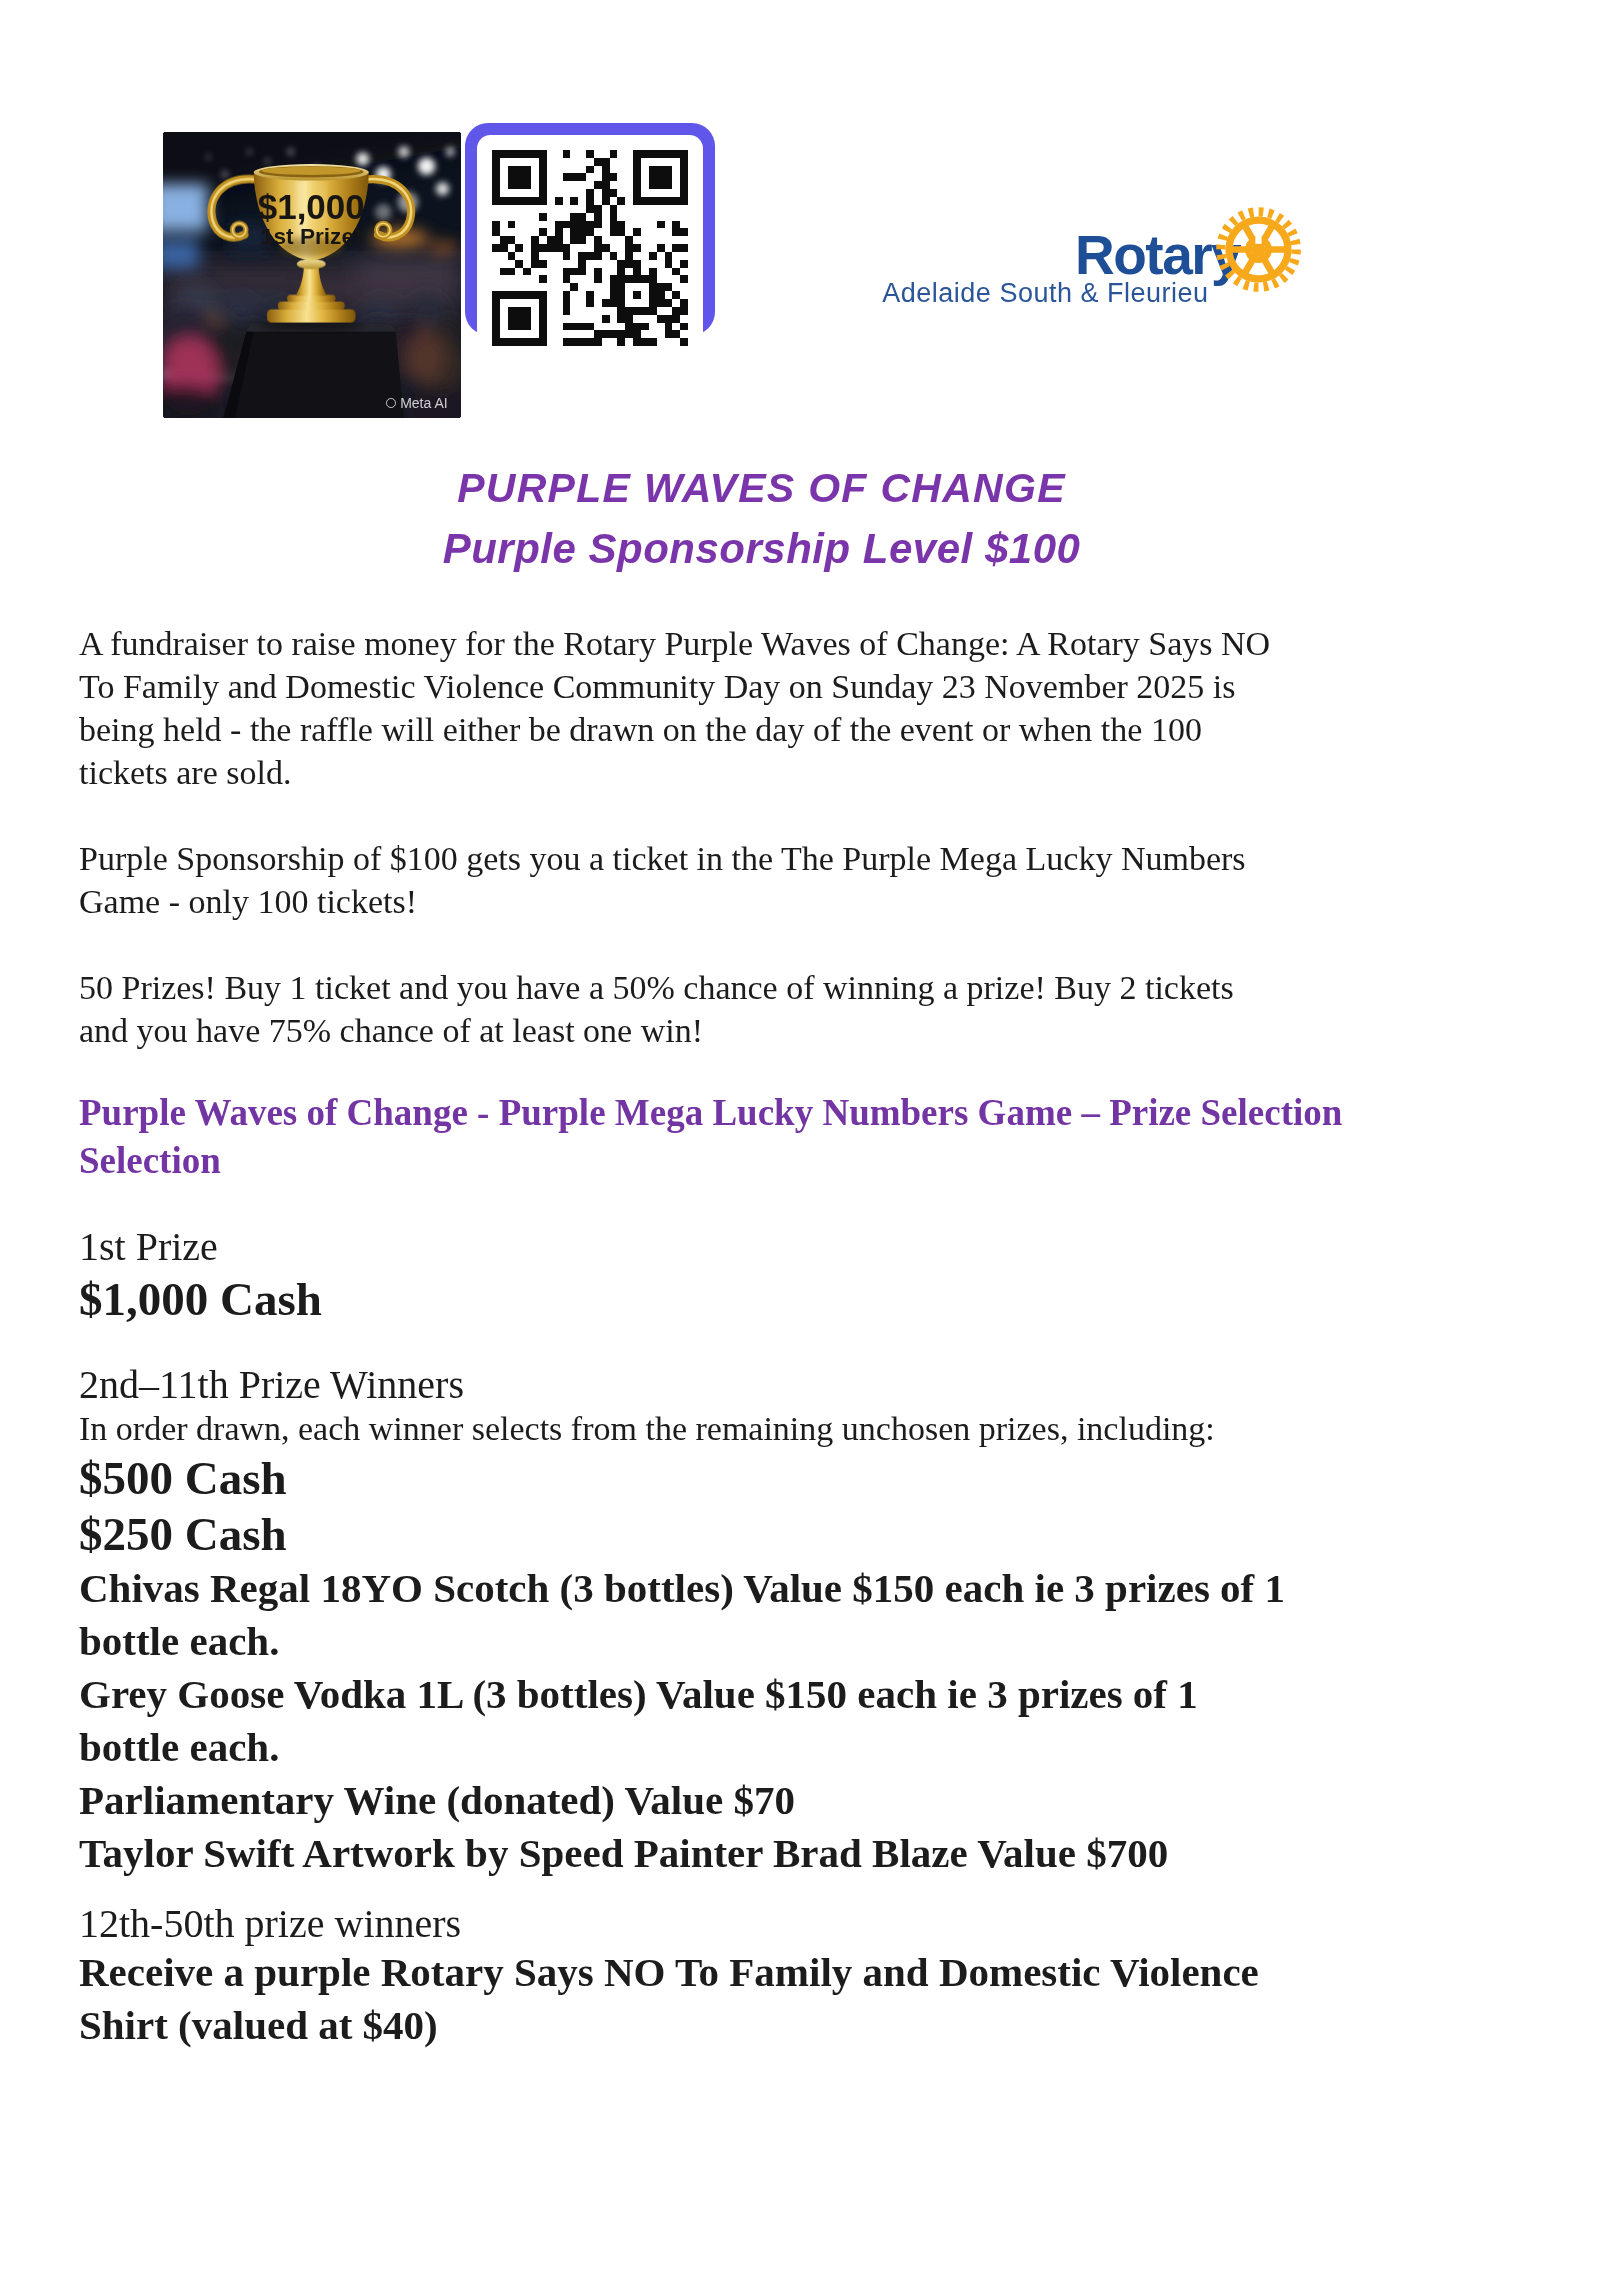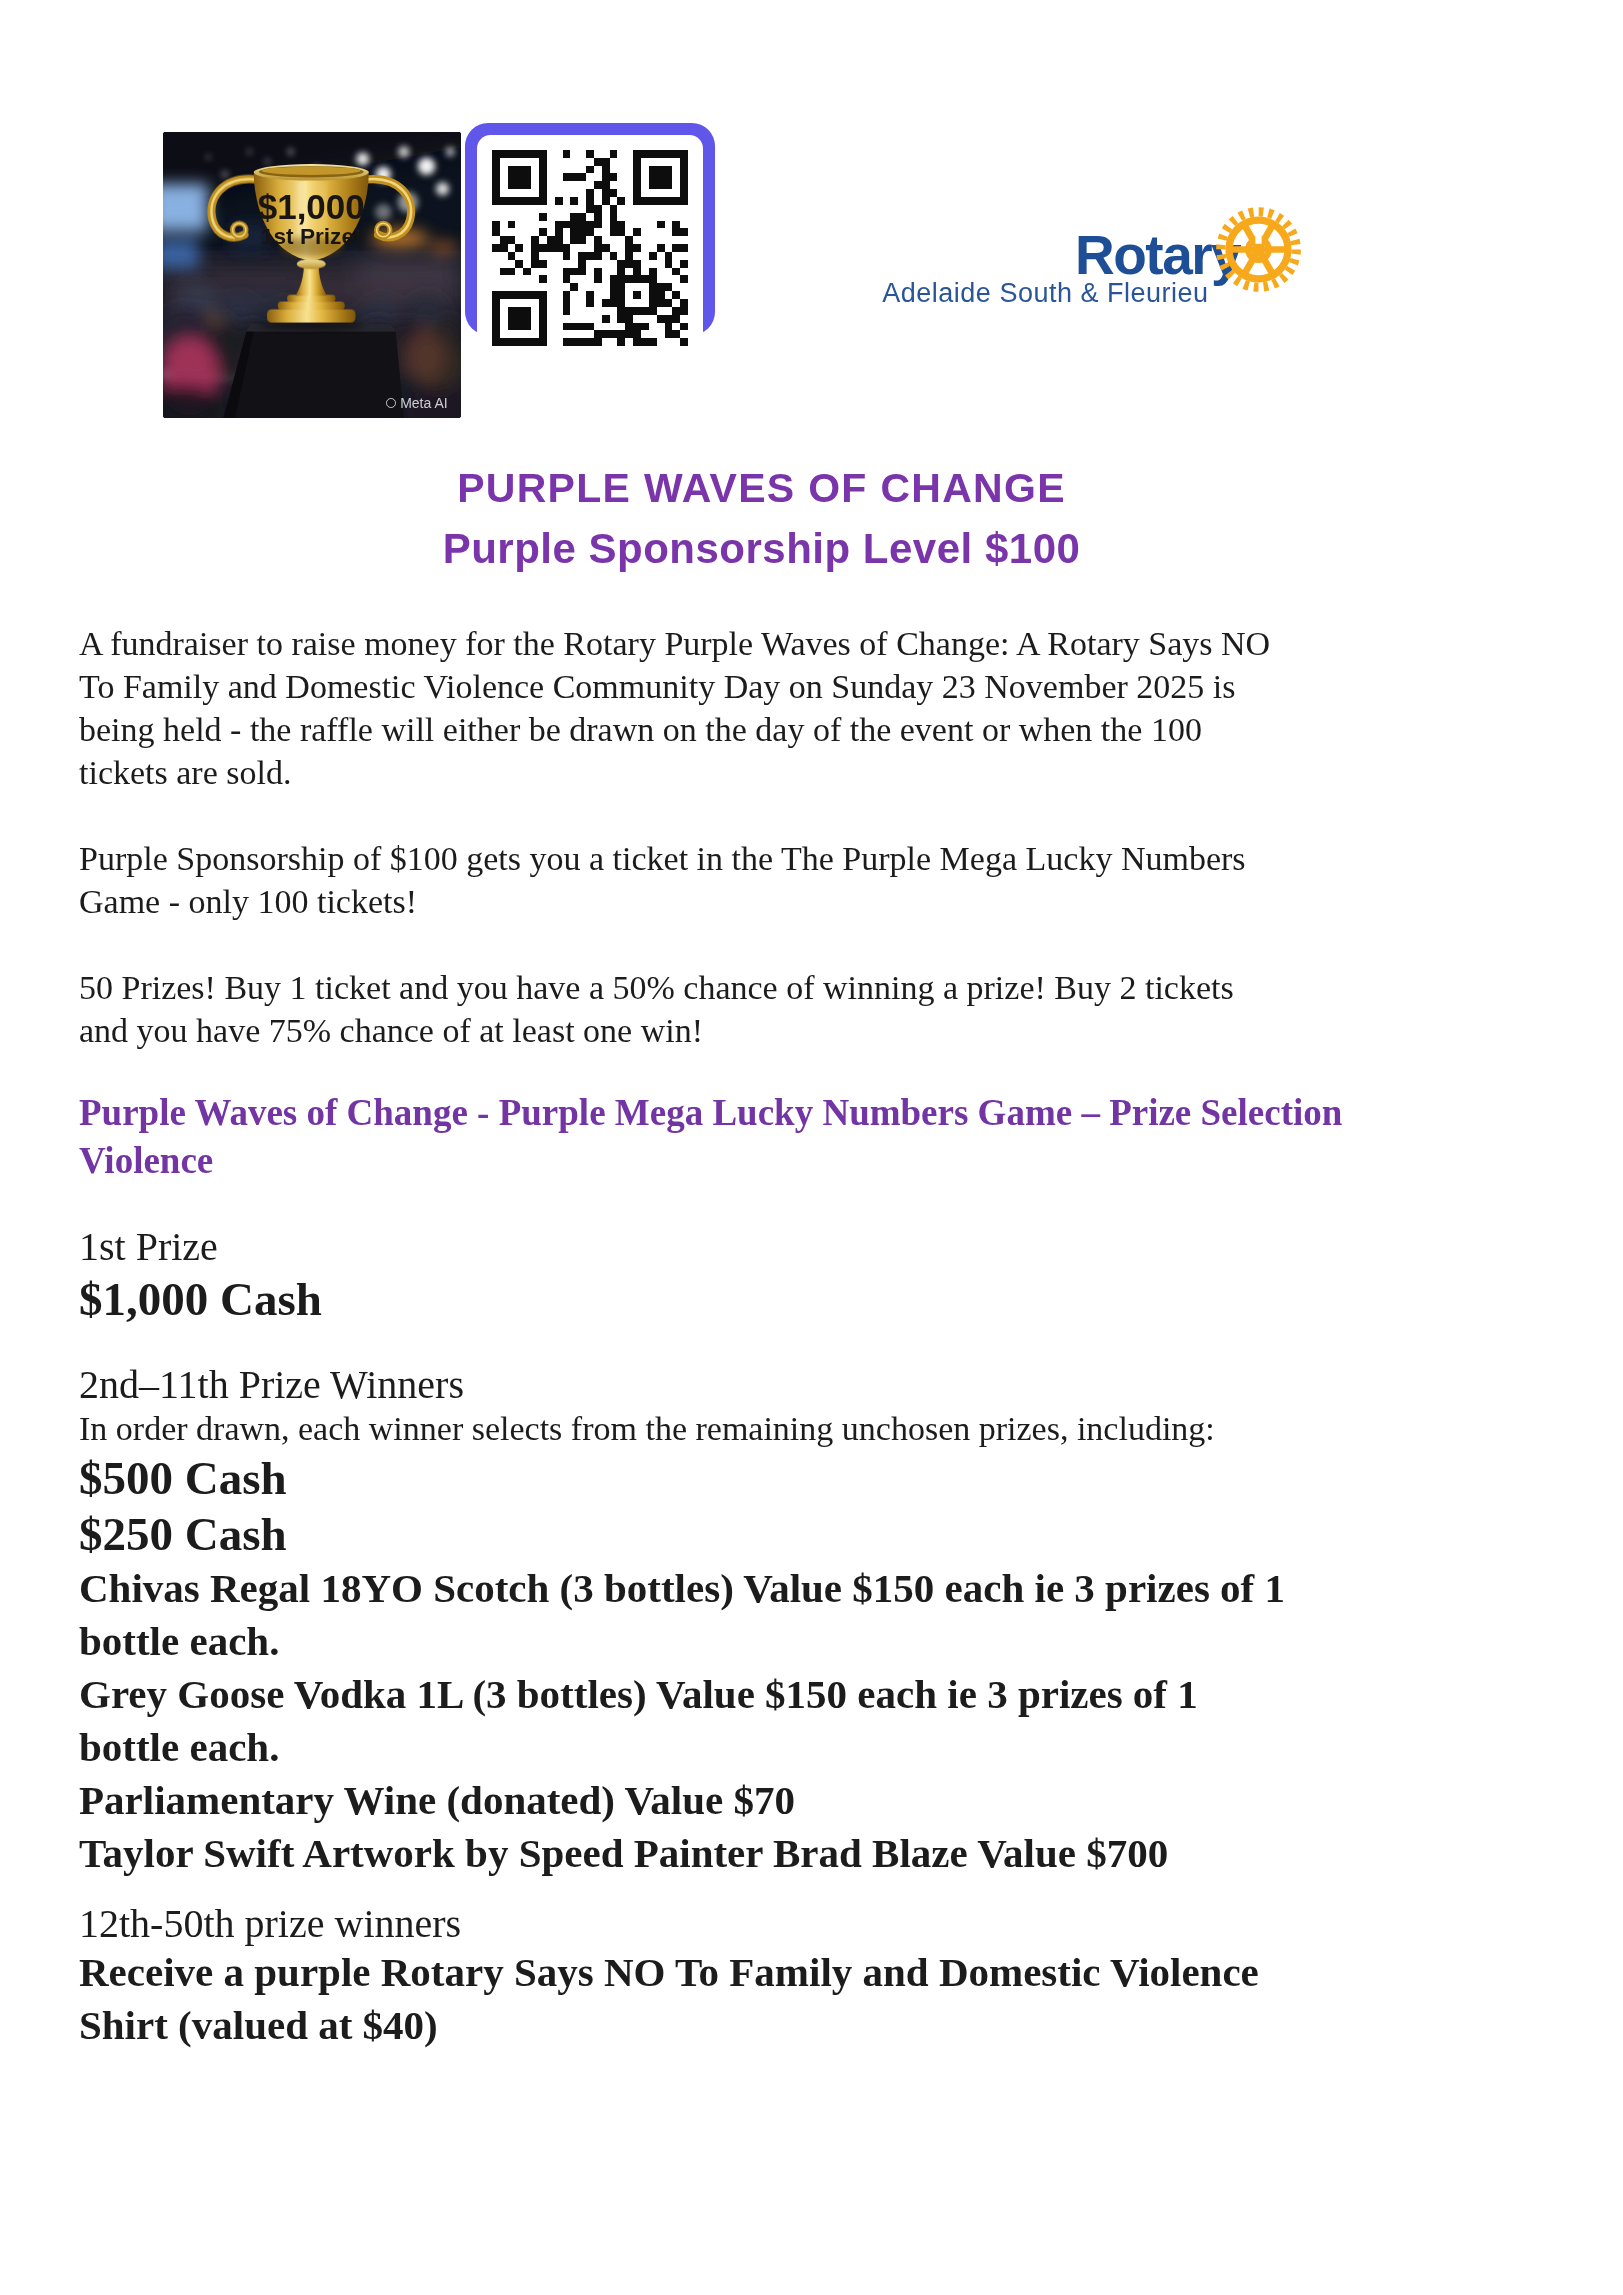--- a/index.html
+++ b/index.html
@@ -25,21 +25,21 @@
   .rotary{position:absolute;left:871px;top:201px;width:464px;height:134px;}
   .rotary-name{position:absolute;left:204px;top:27px;font-family:"Liberation Sans",sans-serif;
                font-weight:bold;font-size:55px;line-height:1;letter-spacing:-1.5px;color:#1d4e96;}
   .rotary-tagline{position:absolute;left:11.3px;top:77px;font-family:"Liberation Sans",sans-serif;
                   font-size:27px;color:#2a5599;letter-spacing:0.5px;}
   .rotary-gear{position:absolute;left:341px;top:2.1px;width:93px;height:93px;}
 
   
   .content{position:absolute;left:79px;top:464px;width:1365px;}
   .title,.subtitle{margin:0;font-family:"Liberation Sans",sans-serif;font-weight:bold;
-                   color:#7a35aa;text-align:center;}
+                   color:#7a35aa;text-align:center;font-style:italic;}
   .title{font-size:41px;line-height:49px;letter-spacing:1.3px;}
   .subtitle{margin-top:11.3px;font-size:42px;line-height:49px;letter-spacing:0.5px;}
 
   .para{font-size:34px;line-height:43px;}
   .para div{white-space:nowrap;}
   .para.intro{margin-top:49px;}
   .para.gap{margin-top:43px;}
 
   .protocol-heading{margin-top:37px;font-weight:bold;font-size:37px;line-height:48px;color:#7334a4;}
   .protocol-heading div{white-space:nowrap;}
@@ -508,21 +508,21 @@
         <div>Purple Sponsorship of $100  gets you a ticket in the The Purple Mega Lucky Numbers</div>
         <div>Game - only 100 tickets!</div>
       </div>
     <div class="para gap">
         <div>50 Prizes! Buy 1 ticket and you have a 50% chance of winning a prize! Buy 2 tickets</div>
         <div>and you have 75% chance of at least one win!</div>
       </div>
 
     <div class="protocol-heading">
         <div>Purple Waves of Change  - Purple Mega Lucky Numbers Game – Prize Selection</div>
-        <div>Violence</div>
+        <div>Selection</div>
       </div>
 
     <div class="section-label first">1st Prize</div>
     <div class="big-value">$1,000 Cash</div>
 
     <div class="section-label">2nd–11th Prize Winners</div>
     <div class="section-desc">In order drawn, each winner selects from the remaining unchosen prizes, including:</div>
     <div class="cash-lines">
         <div>$500 Cash</div>
         <div>$250 Cash</div>

